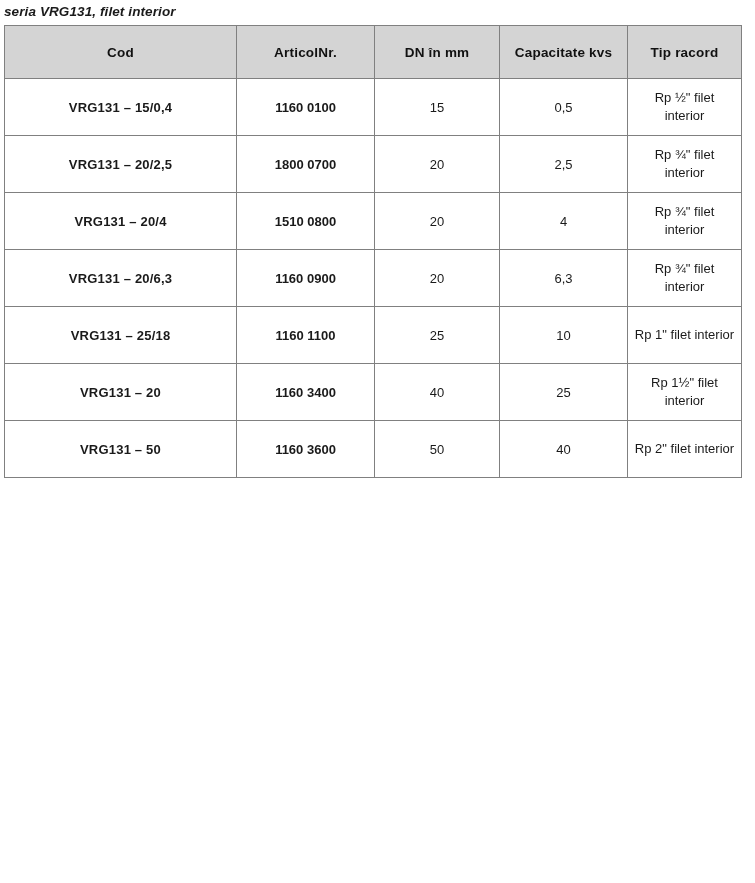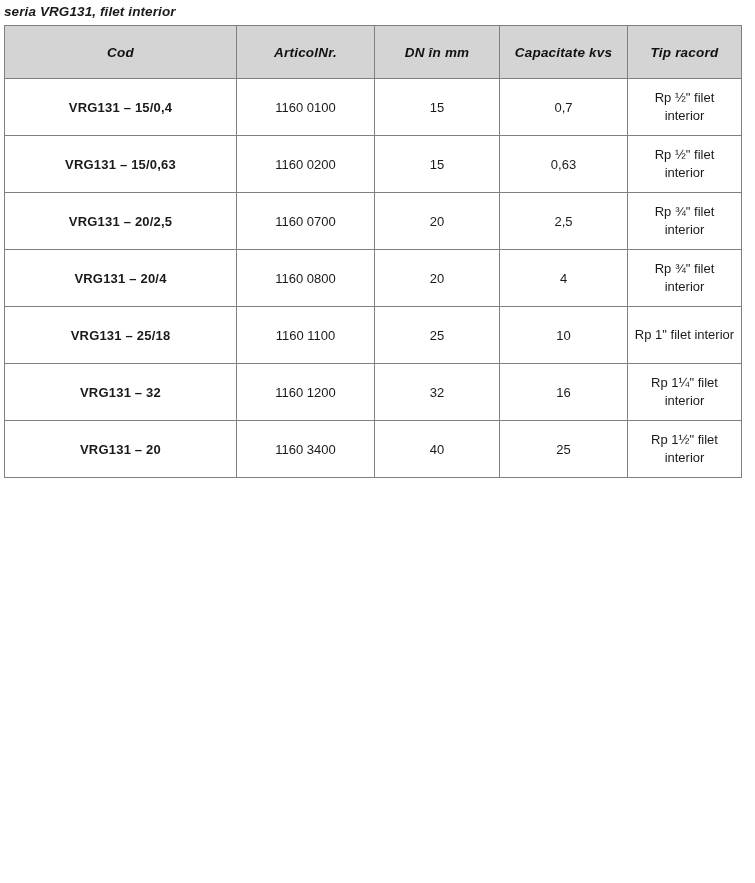--- a/index.html
+++ b/index.html
@@ -39,37 +39,37 @@
   }
   table.spec th, table.spec td {
     border: 1px solid #808080;
     vertical-align: middle;
     text-align: center;
   }
   table.spec thead th {
     background: #d4d4d4;
     font-size: 13.5px;
     font-weight: bold;
-    font-style: italic;
     height: 50px;
     color: #111;
     letter-spacing: 0.2px;
   }
   table.spec tbody td {
     height: 52px;
     font-size: 13px;
     color: #1a1a1a;
   }
   td.cod {
     font-weight: bold;
     font-size: 13.5px;
     letter-spacing: 0.2px;
   }
   td.artnr {
     font-size: 13px;
+    font-weight: bold;
   }
   td.dn, td.kvs {
     font-size: 13px;
   }
   td.racord {
     font-size: 13px;
     line-height: 1.35;
     padding: 2px 6px;
   }
   col.c-cod { width: 232px; }
@@ -100,61 +100,61 @@
         <th>DN în mm</th>
         <th>Capacitate kvs</th>
         <th>Tip racord</th>
       </tr>
     </thead>
     <tbody id="table-body">
         <tr>
           <td class="cod">VRG131 – 15/0,4</td>
           <td class="artnr">1160 0100</td>
           <td class="dn">15</td>
-          <td class="kvs">0,7</td>
-          <td class="racord">Rp ½" filet interior</td>
-        </tr>
-        <tr>
-          <td class="cod">VRG131 – 15/0,63</td>
-          <td class="artnr">1160 0200</td>
-          <td class="dn">15</td>
-          <td class="kvs">0,63</td>
+          <td class="kvs">0,5</td>
           <td class="racord">Rp ½" filet interior</td>
         </tr>
         <tr>
           <td class="cod">VRG131 – 20/2,5</td>
-          <td class="artnr">1160 0700</td>
+          <td class="artnr">1800 0700</td>
           <td class="dn">20</td>
           <td class="kvs">2,5</td>
           <td class="racord">Rp ¾" filet interior</td>
         </tr>
         <tr>
           <td class="cod">VRG131 – 20/4</td>
-          <td class="artnr">1160 0800</td>
+          <td class="artnr">1510 0800</td>
           <td class="dn">20</td>
           <td class="kvs">4</td>
+          <td class="racord">Rp ¾" filet interior</td>
+        </tr>
+        <tr>
+          <td class="cod">VRG131 – 20/6,3</td>
+          <td class="artnr">1160 0900</td>
+          <td class="dn">20</td>
+          <td class="kvs">6,3</td>
           <td class="racord">Rp ¾" filet interior</td>
         </tr>
         <tr>
           <td class="cod">VRG131 – 25/18</td>
           <td class="artnr">1160 1100</td>
           <td class="dn">25</td>
           <td class="kvs">10</td>
           <td class="racord">Rp 1" filet interior</td>
         </tr>
         <tr>
-          <td class="cod">VRG131 – 32</td>
-          <td class="artnr">1160 1200</td>
-          <td class="dn">32</td>
-          <td class="kvs">16</td>
-          <td class="racord">Rp 1¼" filet interior</td>
-        </tr>
-        <tr>
           <td class="cod">VRG131 – 20</td>
           <td class="artnr">1160 3400</td>
           <td class="dn">40</td>
           <td class="kvs">25</td>
           <td class="racord">Rp 1½" filet interior</td>
+        </tr>
+        <tr>
+          <td class="cod">VRG131 – 50</td>
+          <td class="artnr">1160 3600</td>
+          <td class="dn">50</td>
+          <td class="kvs">40</td>
+          <td class="racord">Rp 2" filet interior</td>
         </tr>
       </tbody>
   </table>
 
 </div>
 
 </body></html>

